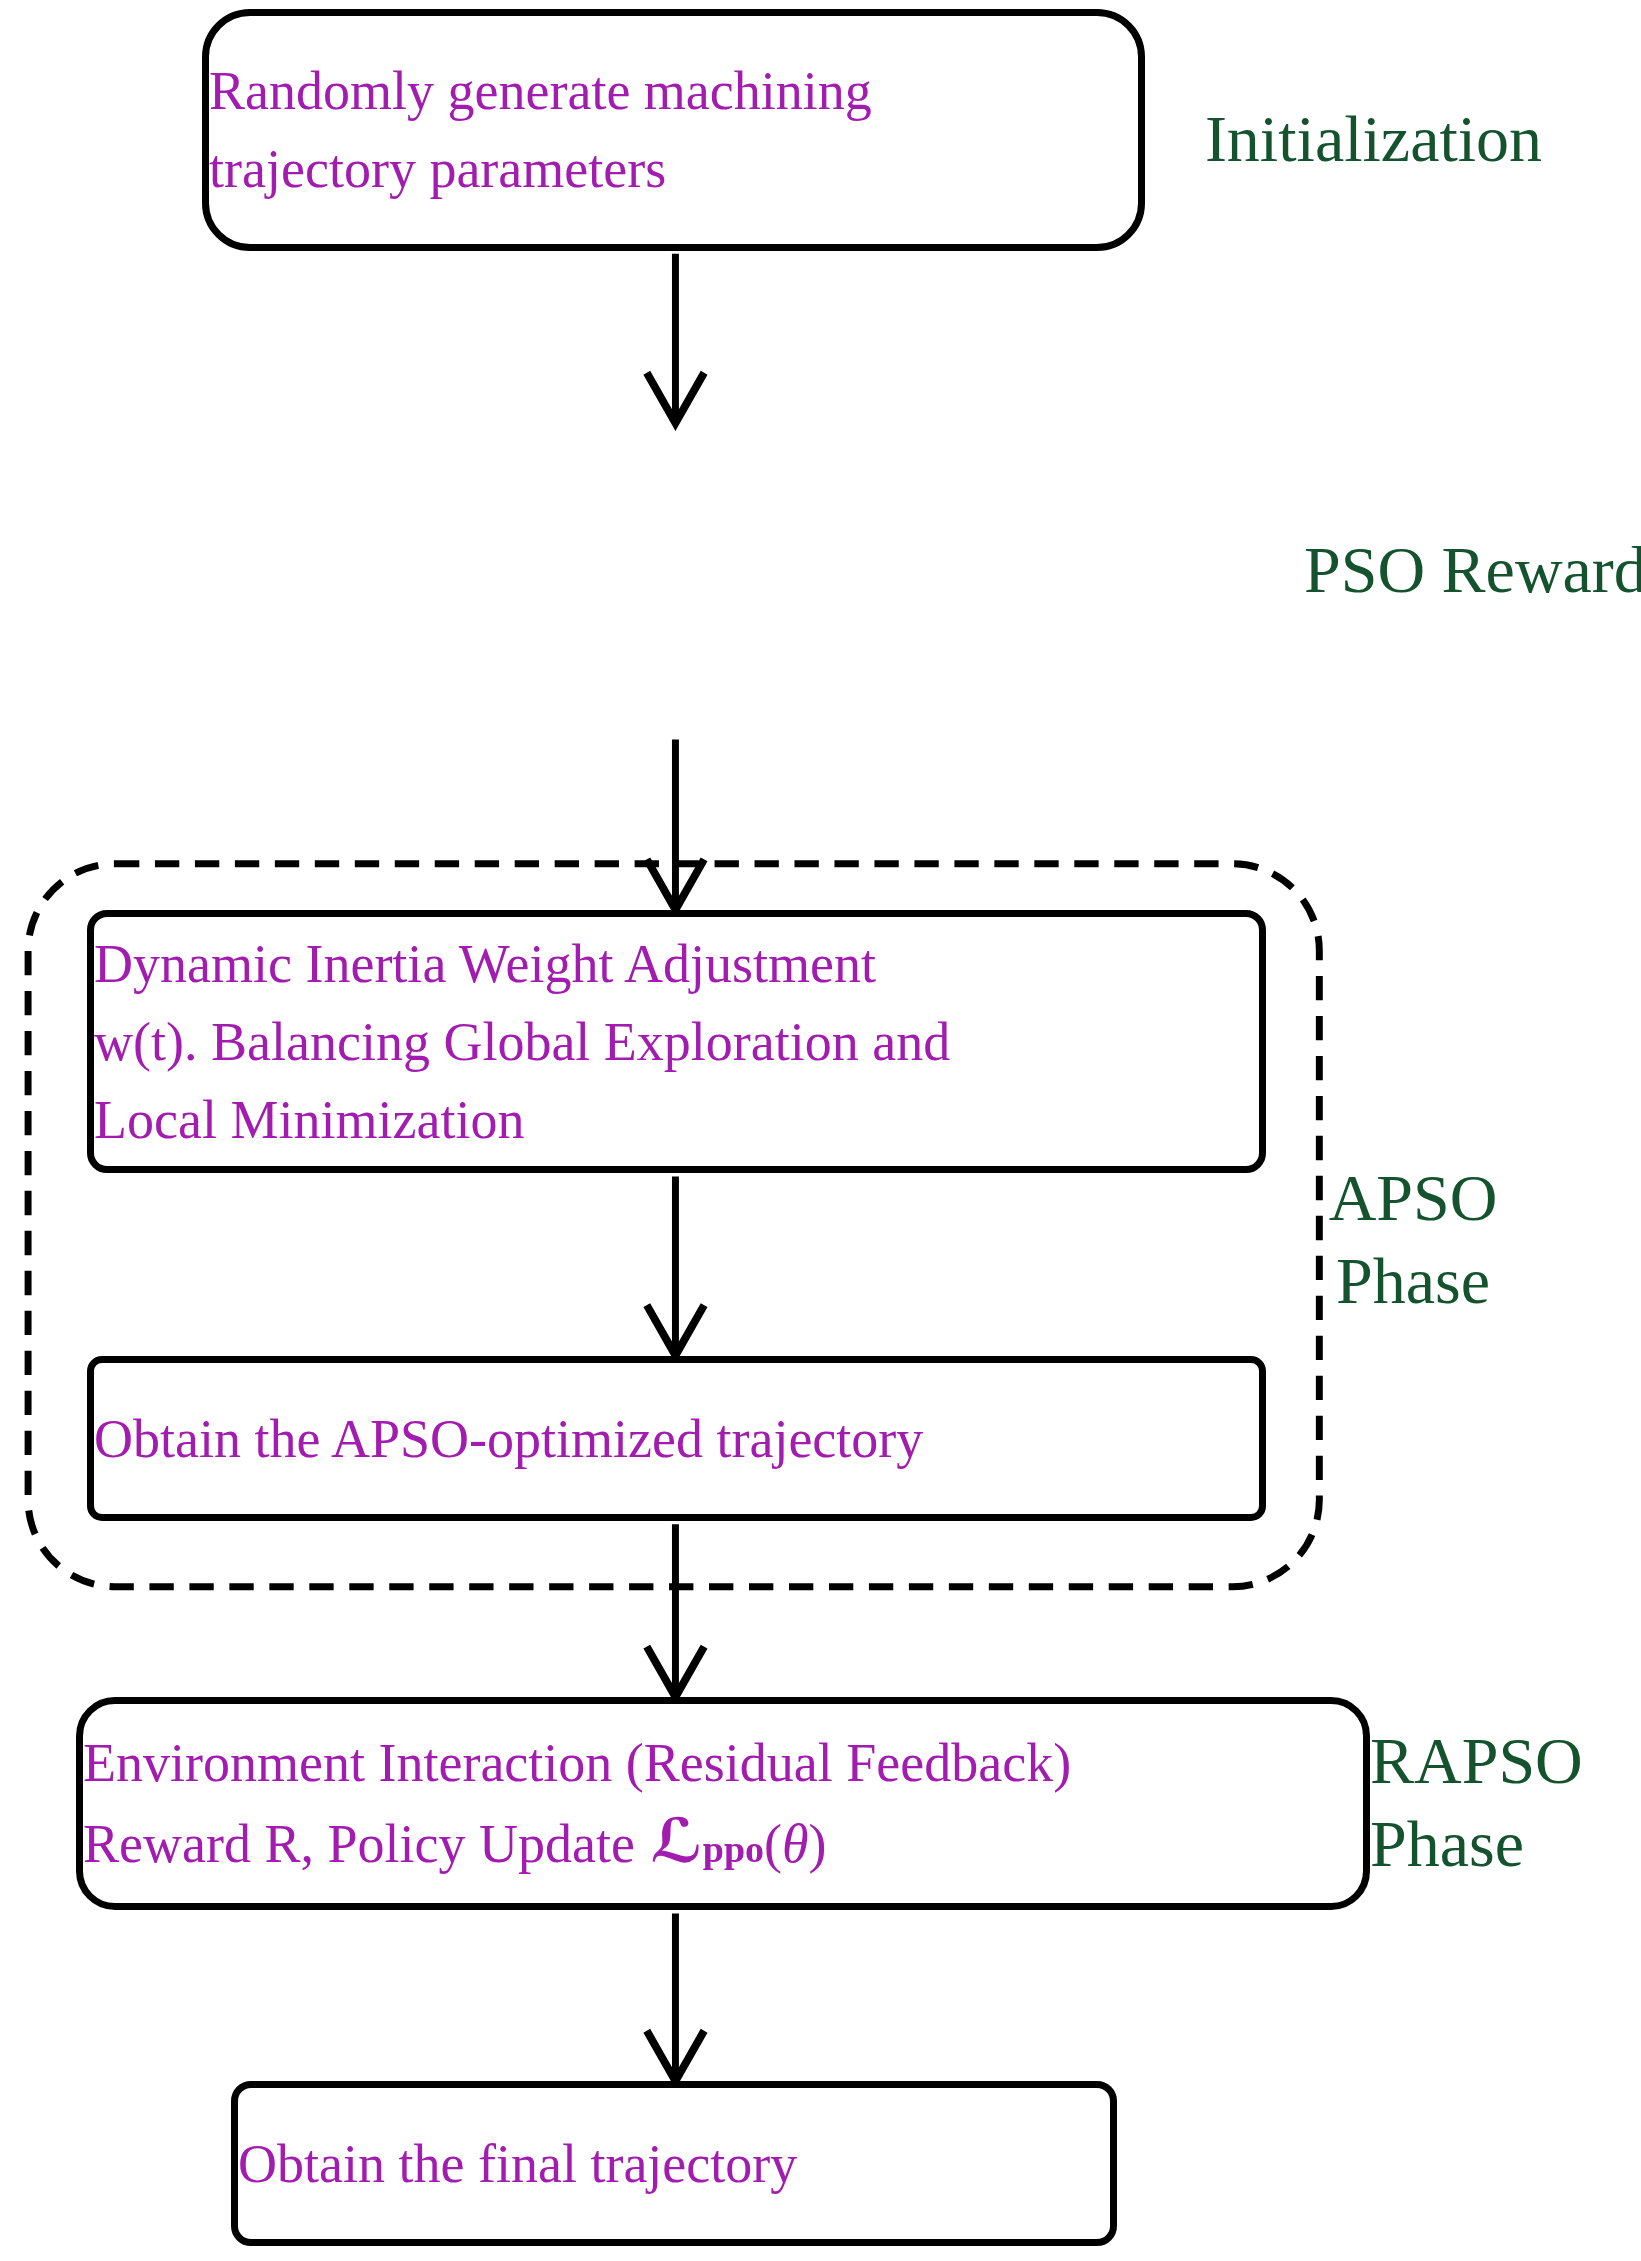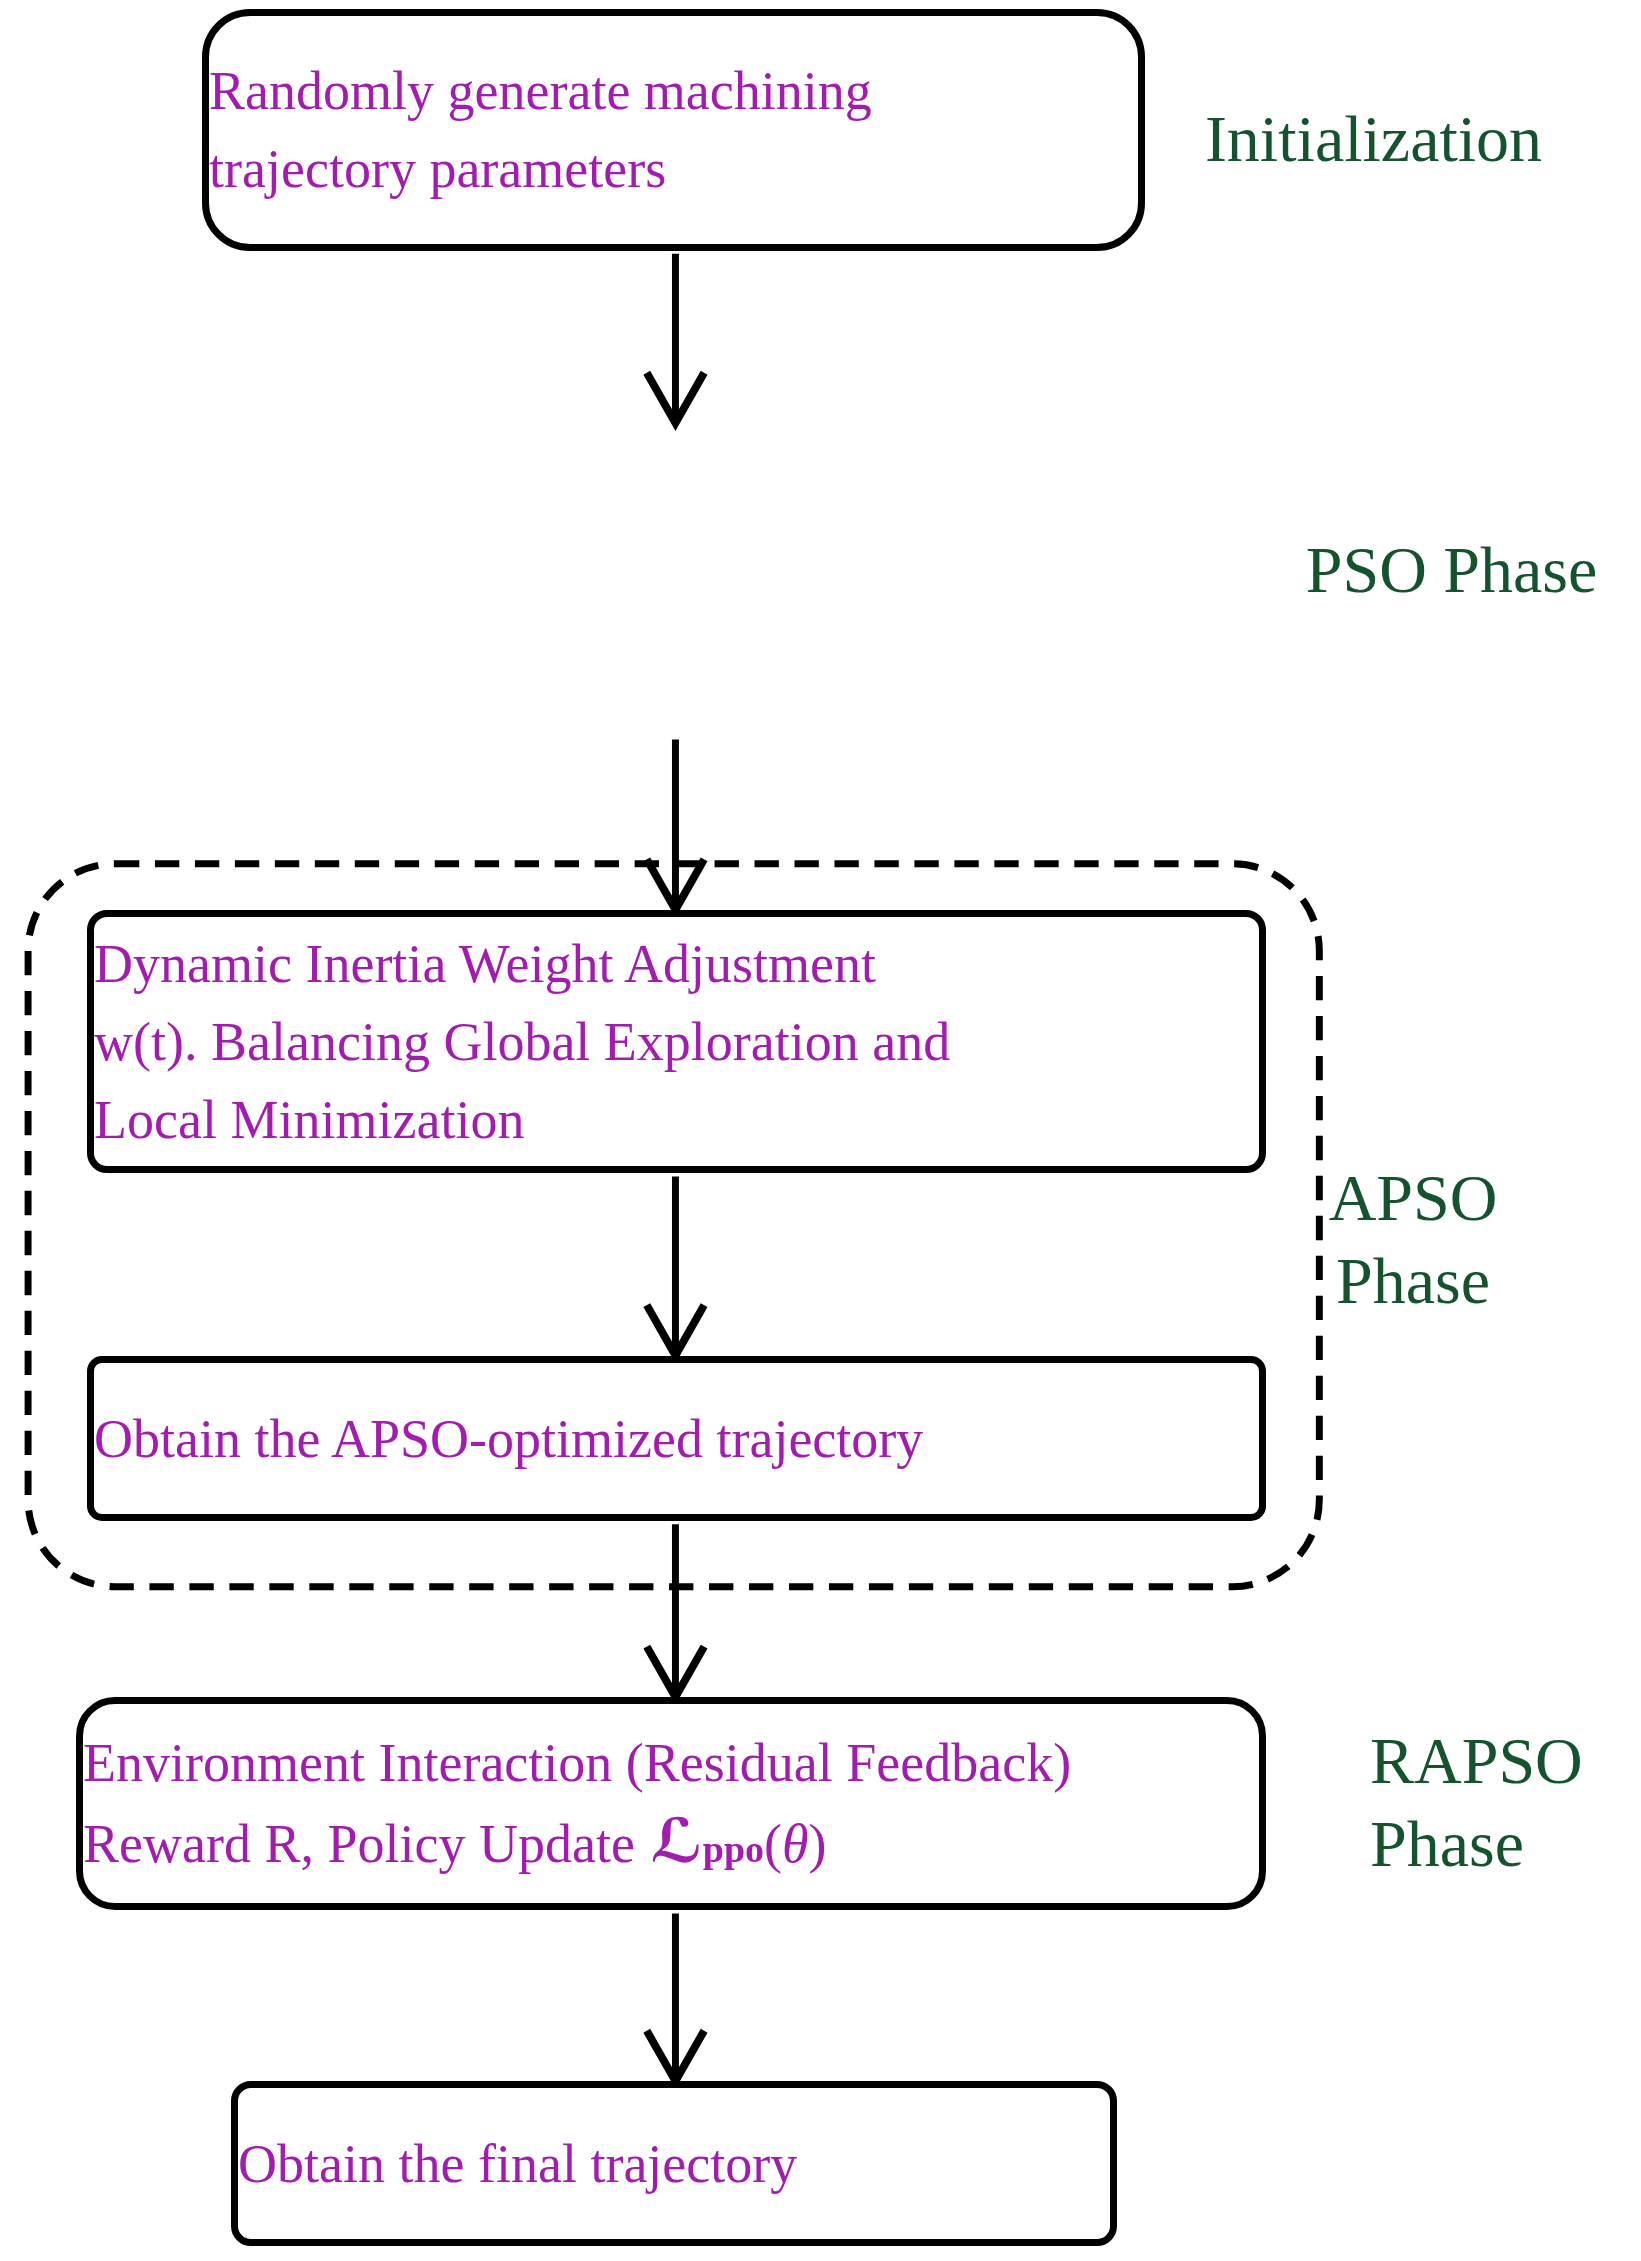--- a/index.html
+++ b/index.html
@@ -34,21 +34,21 @@
     align-items: flex-start;
     text-align: center;
     font-size: 54px;
     line-height: 78px;
     color: #a21caf;
   }
   .node-generate   { left: 202px;  top: 8.7px;   width: 943px; height: 242px; border-radius: 48px; }
   .node-pso        { left: 91px;  top: 423px;  width: 1175px; height: 313px; border-radius: 43px; }
   .node-inertia    { left: 87px;  top: 910px; width: 1179px; height: 263px; border-radius: 20px; }
   .node-apso-out   { left: 87px;  top: 1356px; width: 1179px; height: 165px; border-radius: 15px; }
-  .node-env        { left: 76px;   top: 1697px; width: 1190px; height: 213px; border-radius: 39px; }
+  .node-env        { left: 76px;   top: 1697px; width: 1294px; height: 213px; border-radius: 39px; }
   .node-final      { left: 231px;  top: 2081px; width: 886px; height: 165px; border-radius: 20px; }
 
   .phase-label {
     position: absolute;
     font-size: 66px;
     line-height: 83px;
     color: #14532d;
     white-space: nowrap;
   }
   .label-initialization { left: 1165px; top: 97px;  width: 417px; text-align: center; }
@@ -144,21 +144,21 @@
         <span>)</span>
     </div>
   </div>
 
   <div class="node node-final">
     <div class="box-line">Obtain the final trajectory</div>
   </div>
 
   <div class="phase-label label-initialization">Initialization</div>
 
-  <div class="phase-label label-pso">PSO Phase</div>
+  <div class="phase-label label-pso">PSO Reward</div>
 
   <div class="phase-label label-apso">
     <div>APSO</div>
     <div>Phase</div>
   </div>
 
   <div class="phase-label label-rapso">
     <div>RAPSO</div>
     <div>Phase</div>
   </div>

